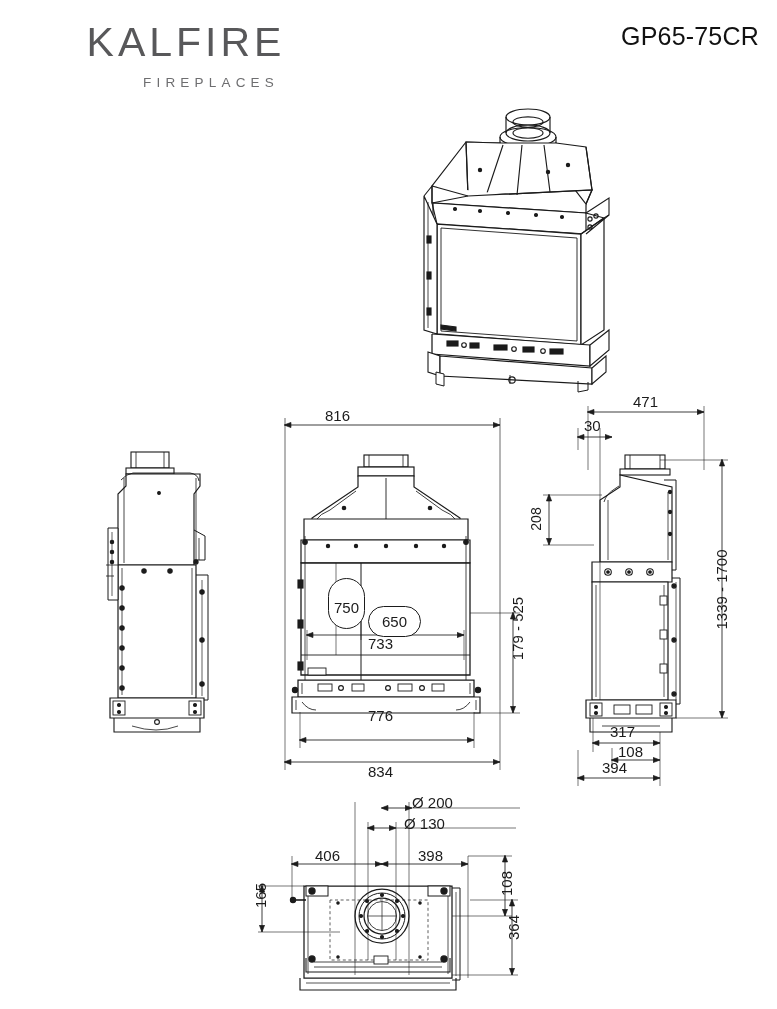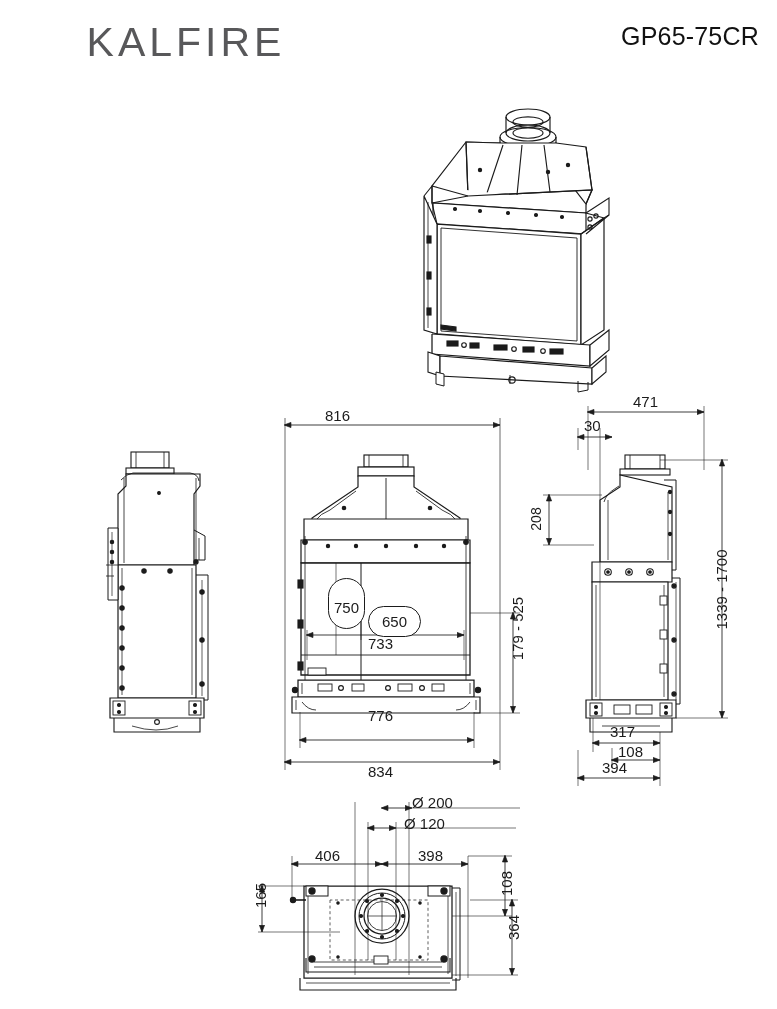--- a/index.html
+++ b/index.html
@@ -104,20 +104,21 @@
   }
 </style>
 </head>
 <body>
 
 <div id="sheet">
 
   <div class="header">
     <div class="brand-wrap">
       <div class="brand-main">KALFIRE</div>
+      <div class="brand-sub">FIREPLACES</div>
     </div>
     <div class="model-code">GP65-75CR</div>
   </div>
 
   <div class="draw-layer">
   <svg width="777" height="1009" viewBox="0 0 777 1009" xmlns="http://www.w3.org/2000/svg">
     <g fill="none" stroke="#1b1b1b" stroke-linejoin="miter" stroke-linecap="butt">
 
       <g stroke-width="1.15">
 
@@ -515,21 +516,21 @@
     <div class="dim rot" style="left:656px; top:582px; width:130px; text-align:center;">1339 - 1700</div>
 
     <div class="dim" style="left:610px; top:724px;">317</div>
 
     <div class="dim" style="left:618px; top:744px;">108</div>
 
     <div class="dim" style="left:602px; top:760px;">394</div>
 
     <div class="dim" style="left:412px; top:795px;">Ø 200</div>
 
-    <div class="dim" style="left:404px; top:816px;">Ø 120</div>
+    <div class="dim" style="left:404px; top:816px;">Ø 130</div>
 
     <div class="dim" style="left:315px; top:848px;">406</div>
 
     <div class="dim" style="left:410px; top:848px;padding-left:8px;">398</div>
 
     <div class="dim rot" style="left:479px; top:876px; width:54px; text-align:center;">108</div>
 
     <div class="dim rot" style="left:233px; top:888px; width:54px; text-align:center;">165</div>
 
     <div class="dim rot" style="left:486px; top:920px; width:54px; text-align:center;">364</div>

